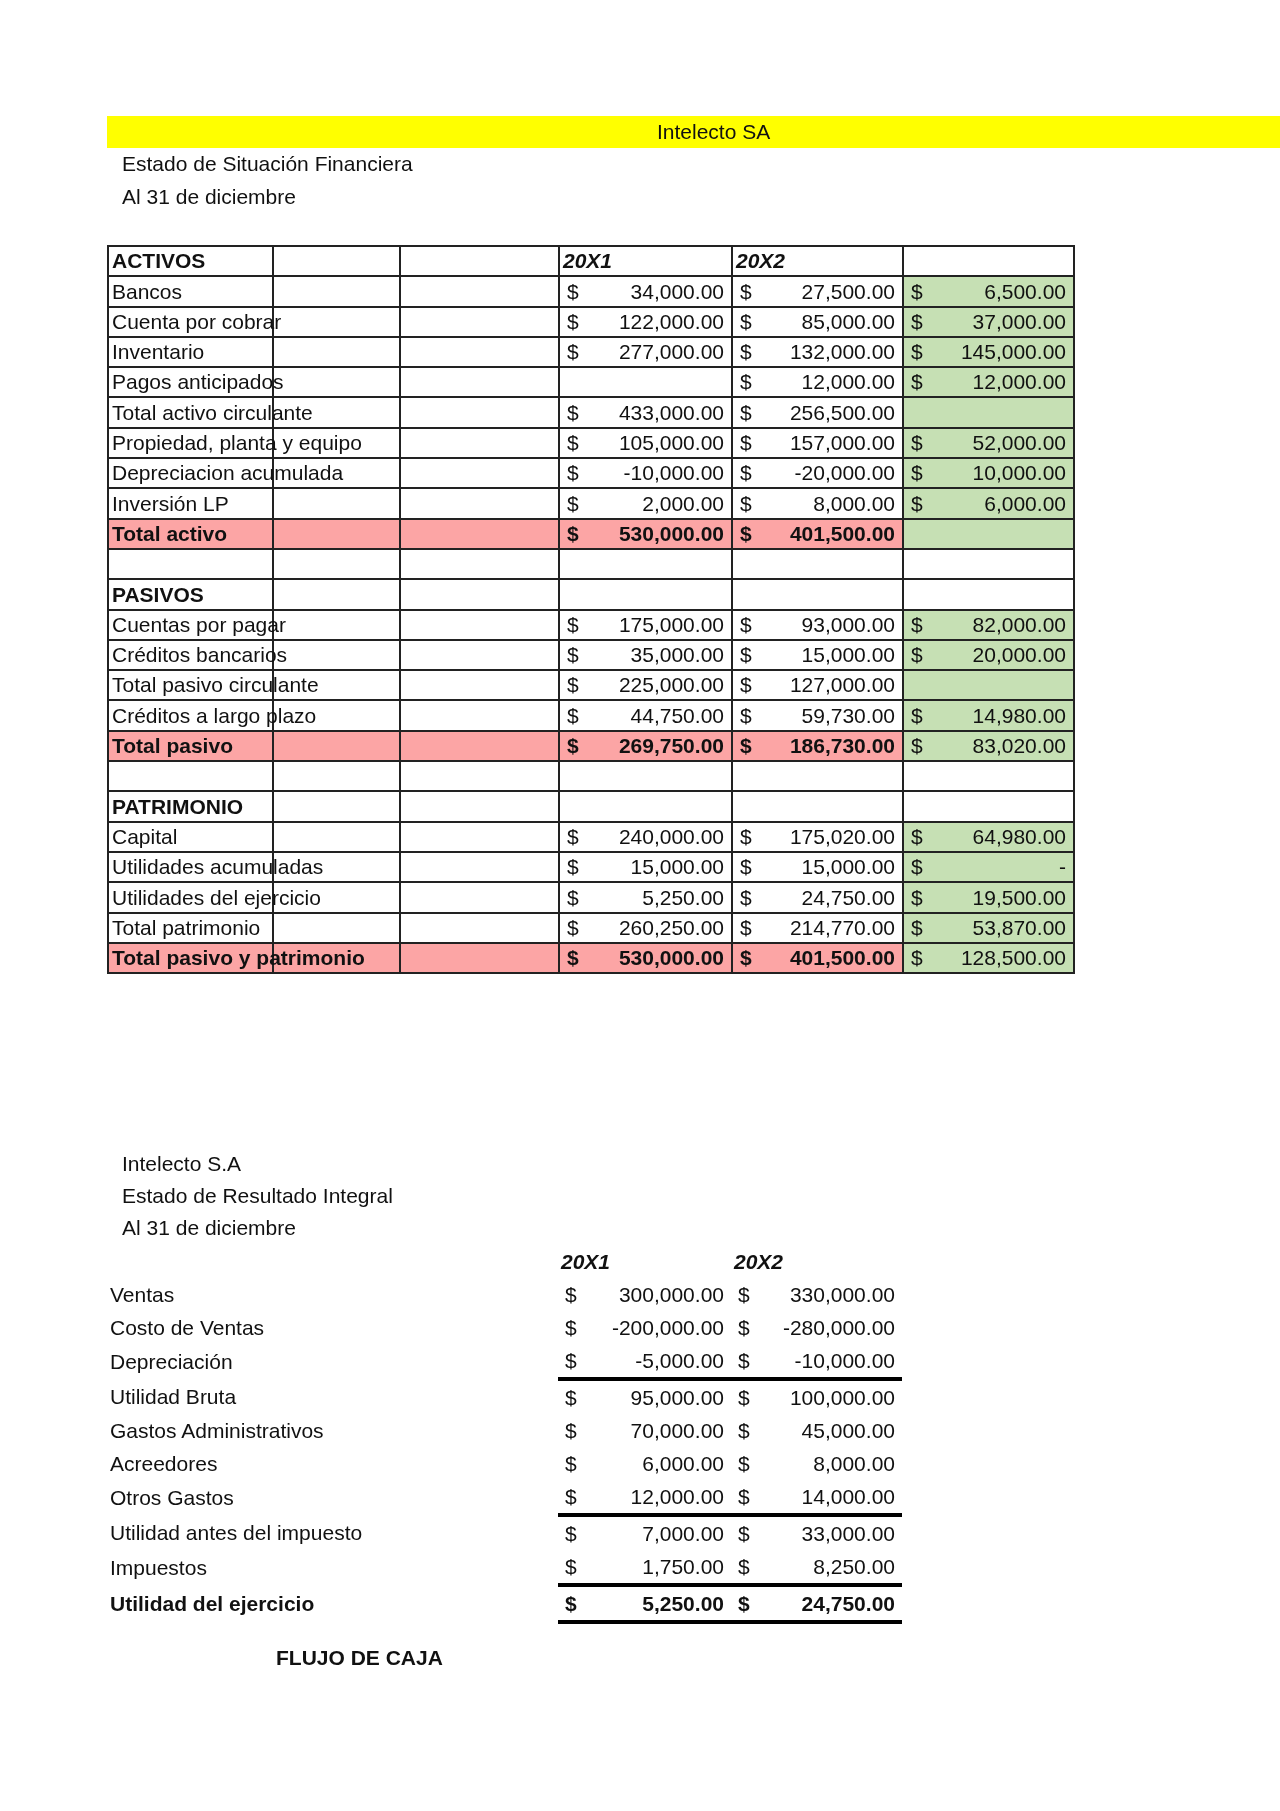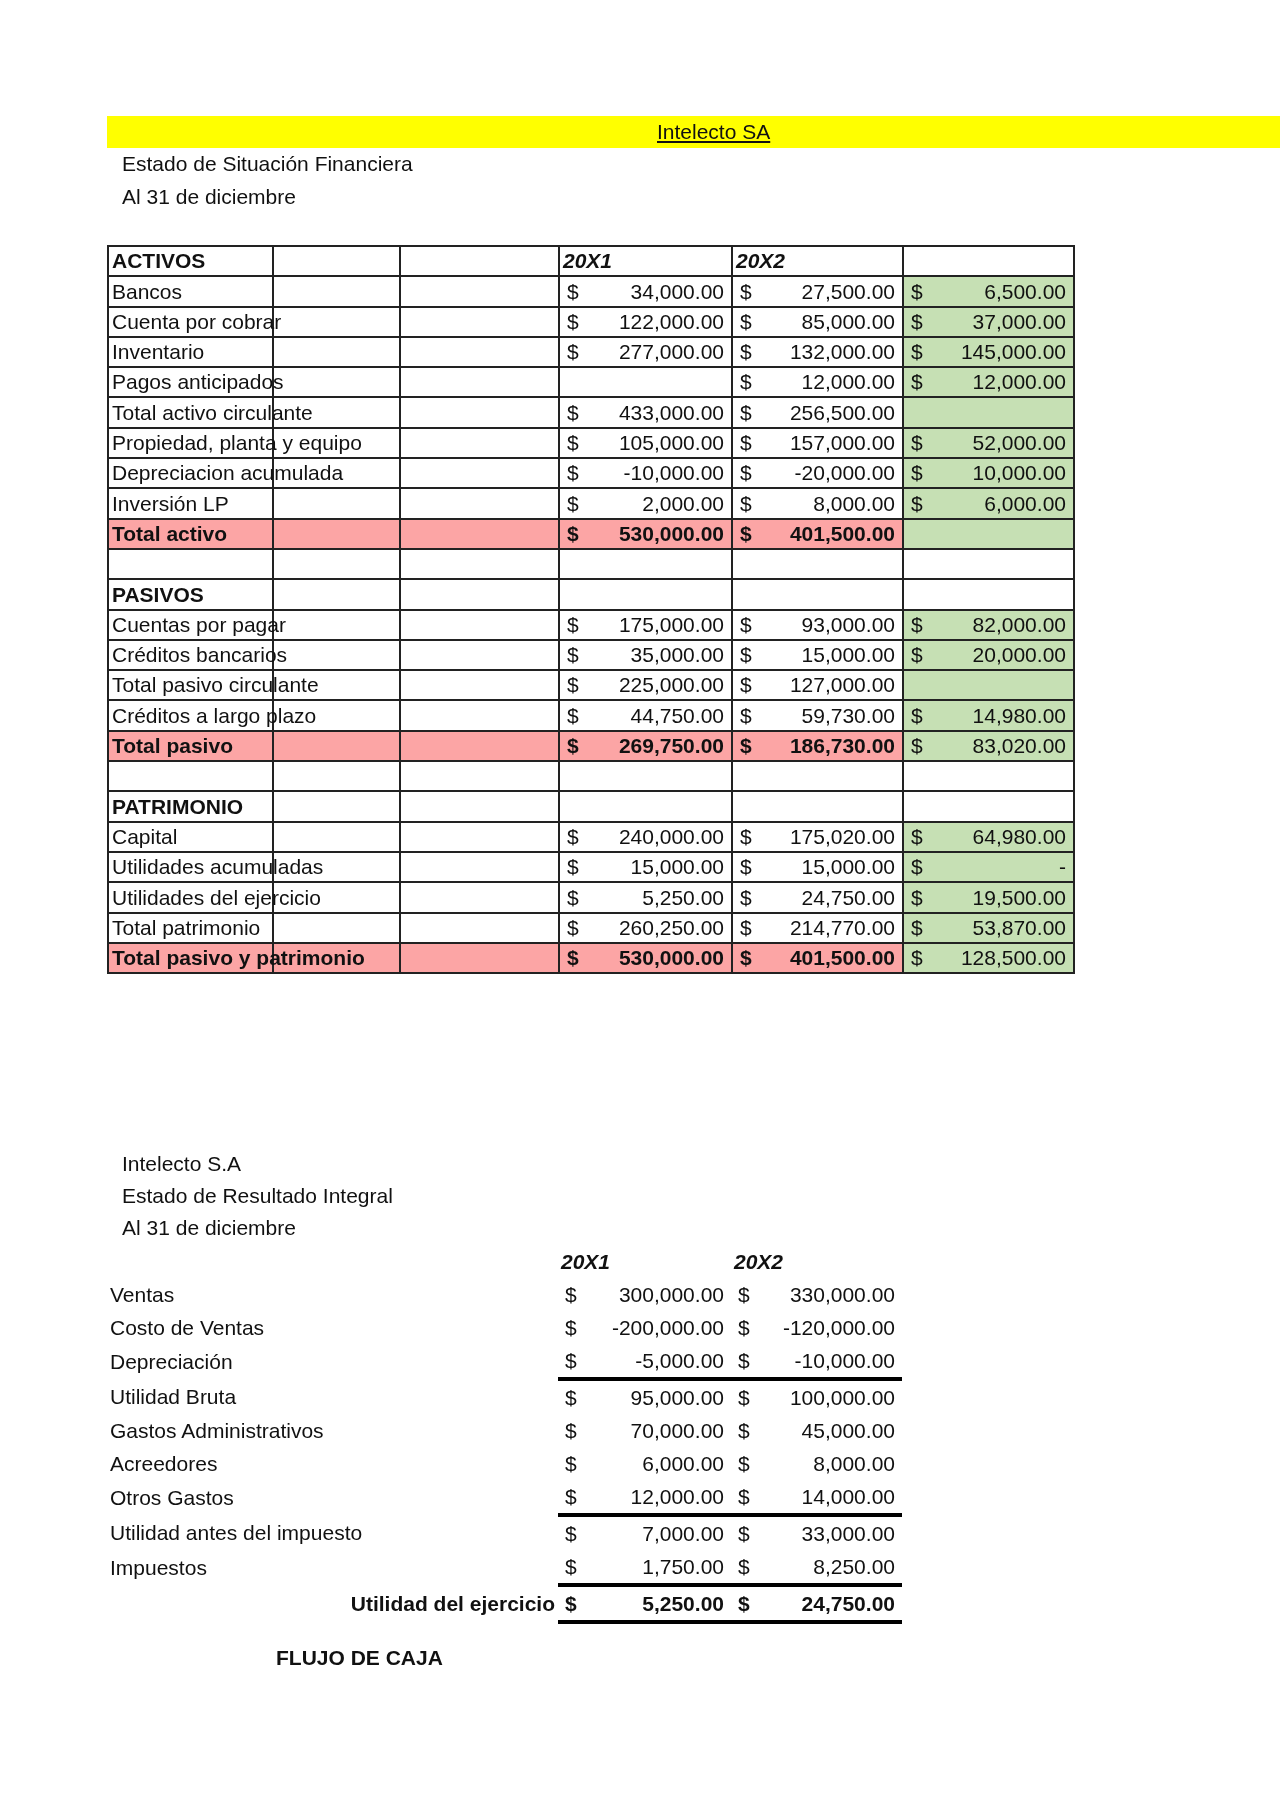--- a/index.html
+++ b/index.html
@@ -1,29 +1,29 @@
 <!DOCTYPE html>
 <html><head>
 <meta charset="utf-8">
 <style>
   html,body{margin:0;padding:0;background:#fff;}
   body{width:1280px;height:1811px;position:relative;font-family:"Liberation Sans",sans-serif;font-size:21px;color:#111;overflow:hidden;}
   .abs{position:absolute;}
   .yellow-bar{left:107px;top:116px;width:1173px;height:32px;background:#ffff00;}
-  .yellow-bar span{position:absolute;left:550px;top:4px;text-decoration:underline;}
+  .yellow-bar span{position:absolute;left:550px;top:4px;}
   .line{left:122px;height:32px;line-height:32px;white-space:nowrap;text-align:center;}
   table.bs{position:absolute;left:107px;top:245px;border-collapse:collapse;table-layout:fixed;}
   table.bs td{border:2px solid #222;height:28.3px;padding:0 3px;white-space:nowrap;overflow:visible;line-height:28px;vertical-align:bottom;}
   table.bs td.lbl{position:relative;}
   table.bs td.lbl span{position:absolute;left:3px;bottom:0;z-index:2;}
   .money{display:flex;justify-content:space-between;}
   .money .sym{padding-left:4px;}
   .money .val{padding-right:4px;}
   .hdr{text-align:left;font-style:italic;font-weight:bold;}
-  .bold{font-weight:bold;text-align:right;}
+  .bold{font-weight:bold;}
   .green{background:#c6e0b4;}
   .salmon{background:#fca5a5;}
   table.is{position:absolute;left:107px;top:1245px;border-collapse:collapse;table-layout:fixed;}
   table.is td{height:33px;padding:0 3px;white-space:nowrap;line-height:33px;}
   table.is tr.top-rule td.num{border-top:4px solid #000;}
   table.is tr.bottom-rule td.num{border-bottom:4px solid #000;}
   .flujo{left:276px;top:1646px;font-weight:bold;}
 </style>
 </head>
 <body>
@@ -587,21 +587,21 @@
         <td class="">Costo de Ventas</td>
         <td class="num">
           <div class="money">
             <span class="sym">$</span>
             <span class="val">-200,000.00</span>
           </div>
         </td>
         <td class="num">
           <div class="money">
             <span class="sym">$</span>
-            <span class="val">-120,000.00</span>
+            <span class="val">-280,000.00</span>
           </div>
         </td>
       </tr>
       <tr class="">
         <td class="">Depreciación</td>
         <td class="num">
           <div class="money">
             <span class="sym">$</span>
             <span class="val">-5,000.00</span>
           </div>

